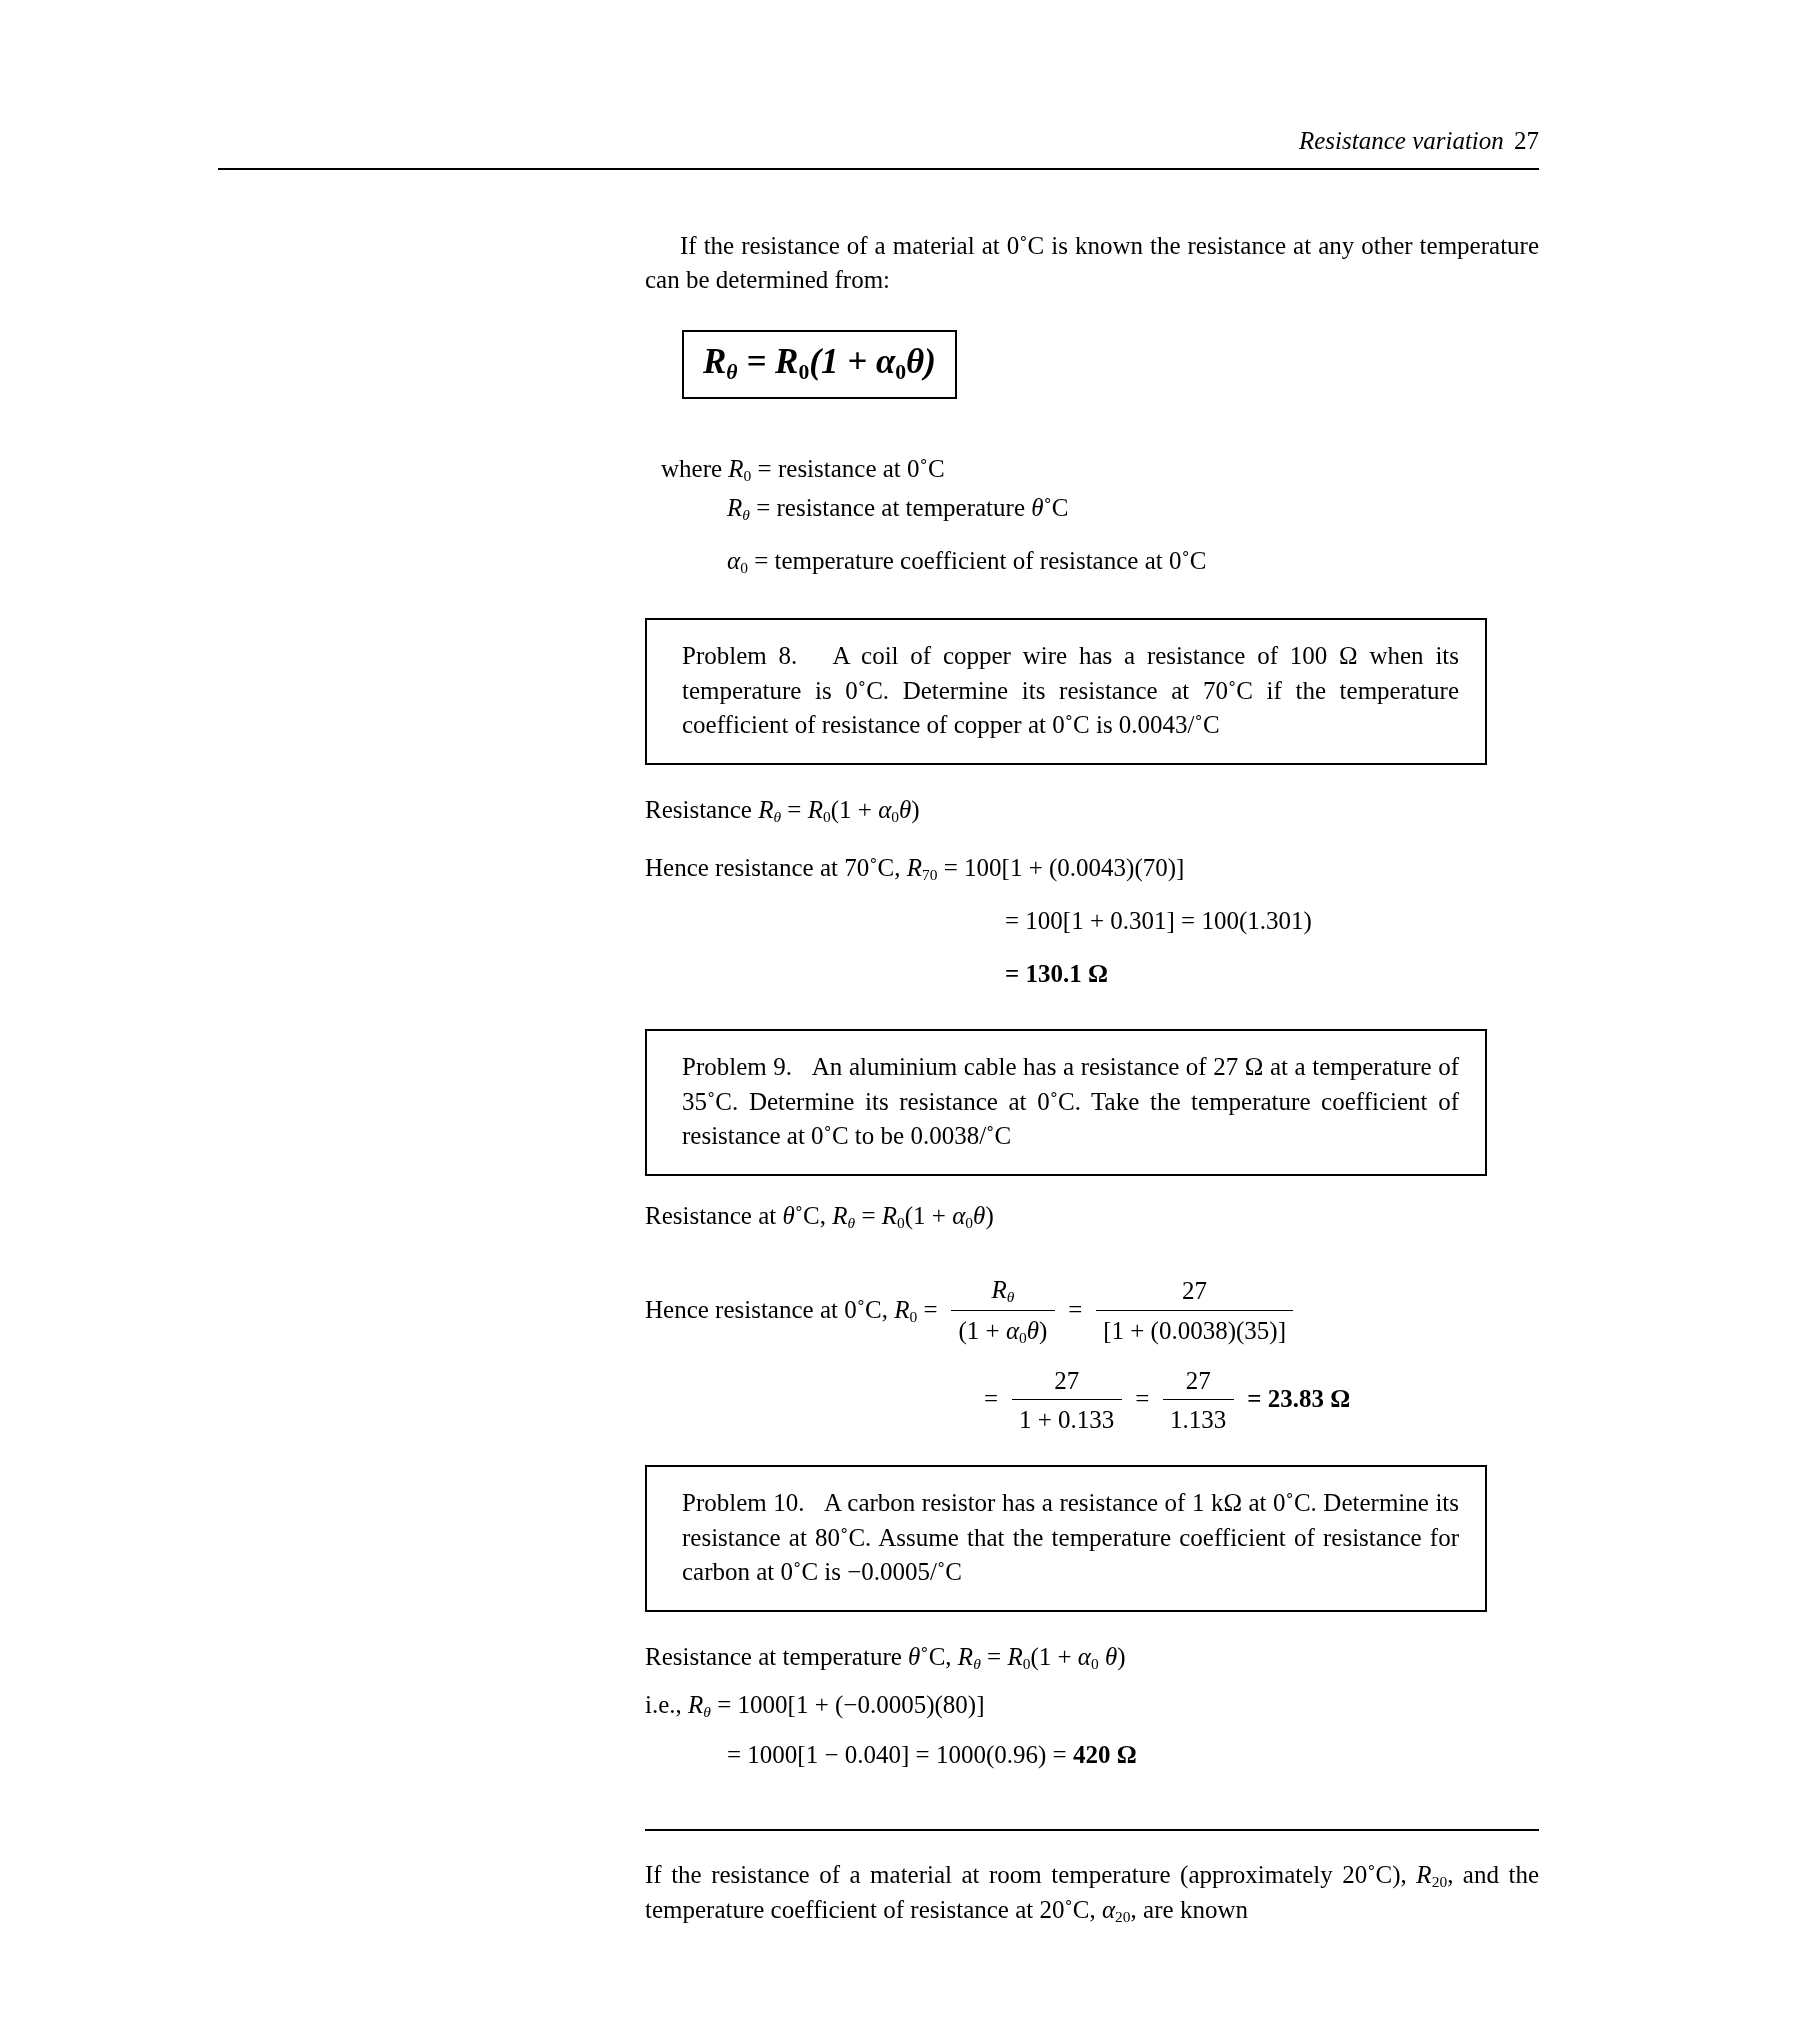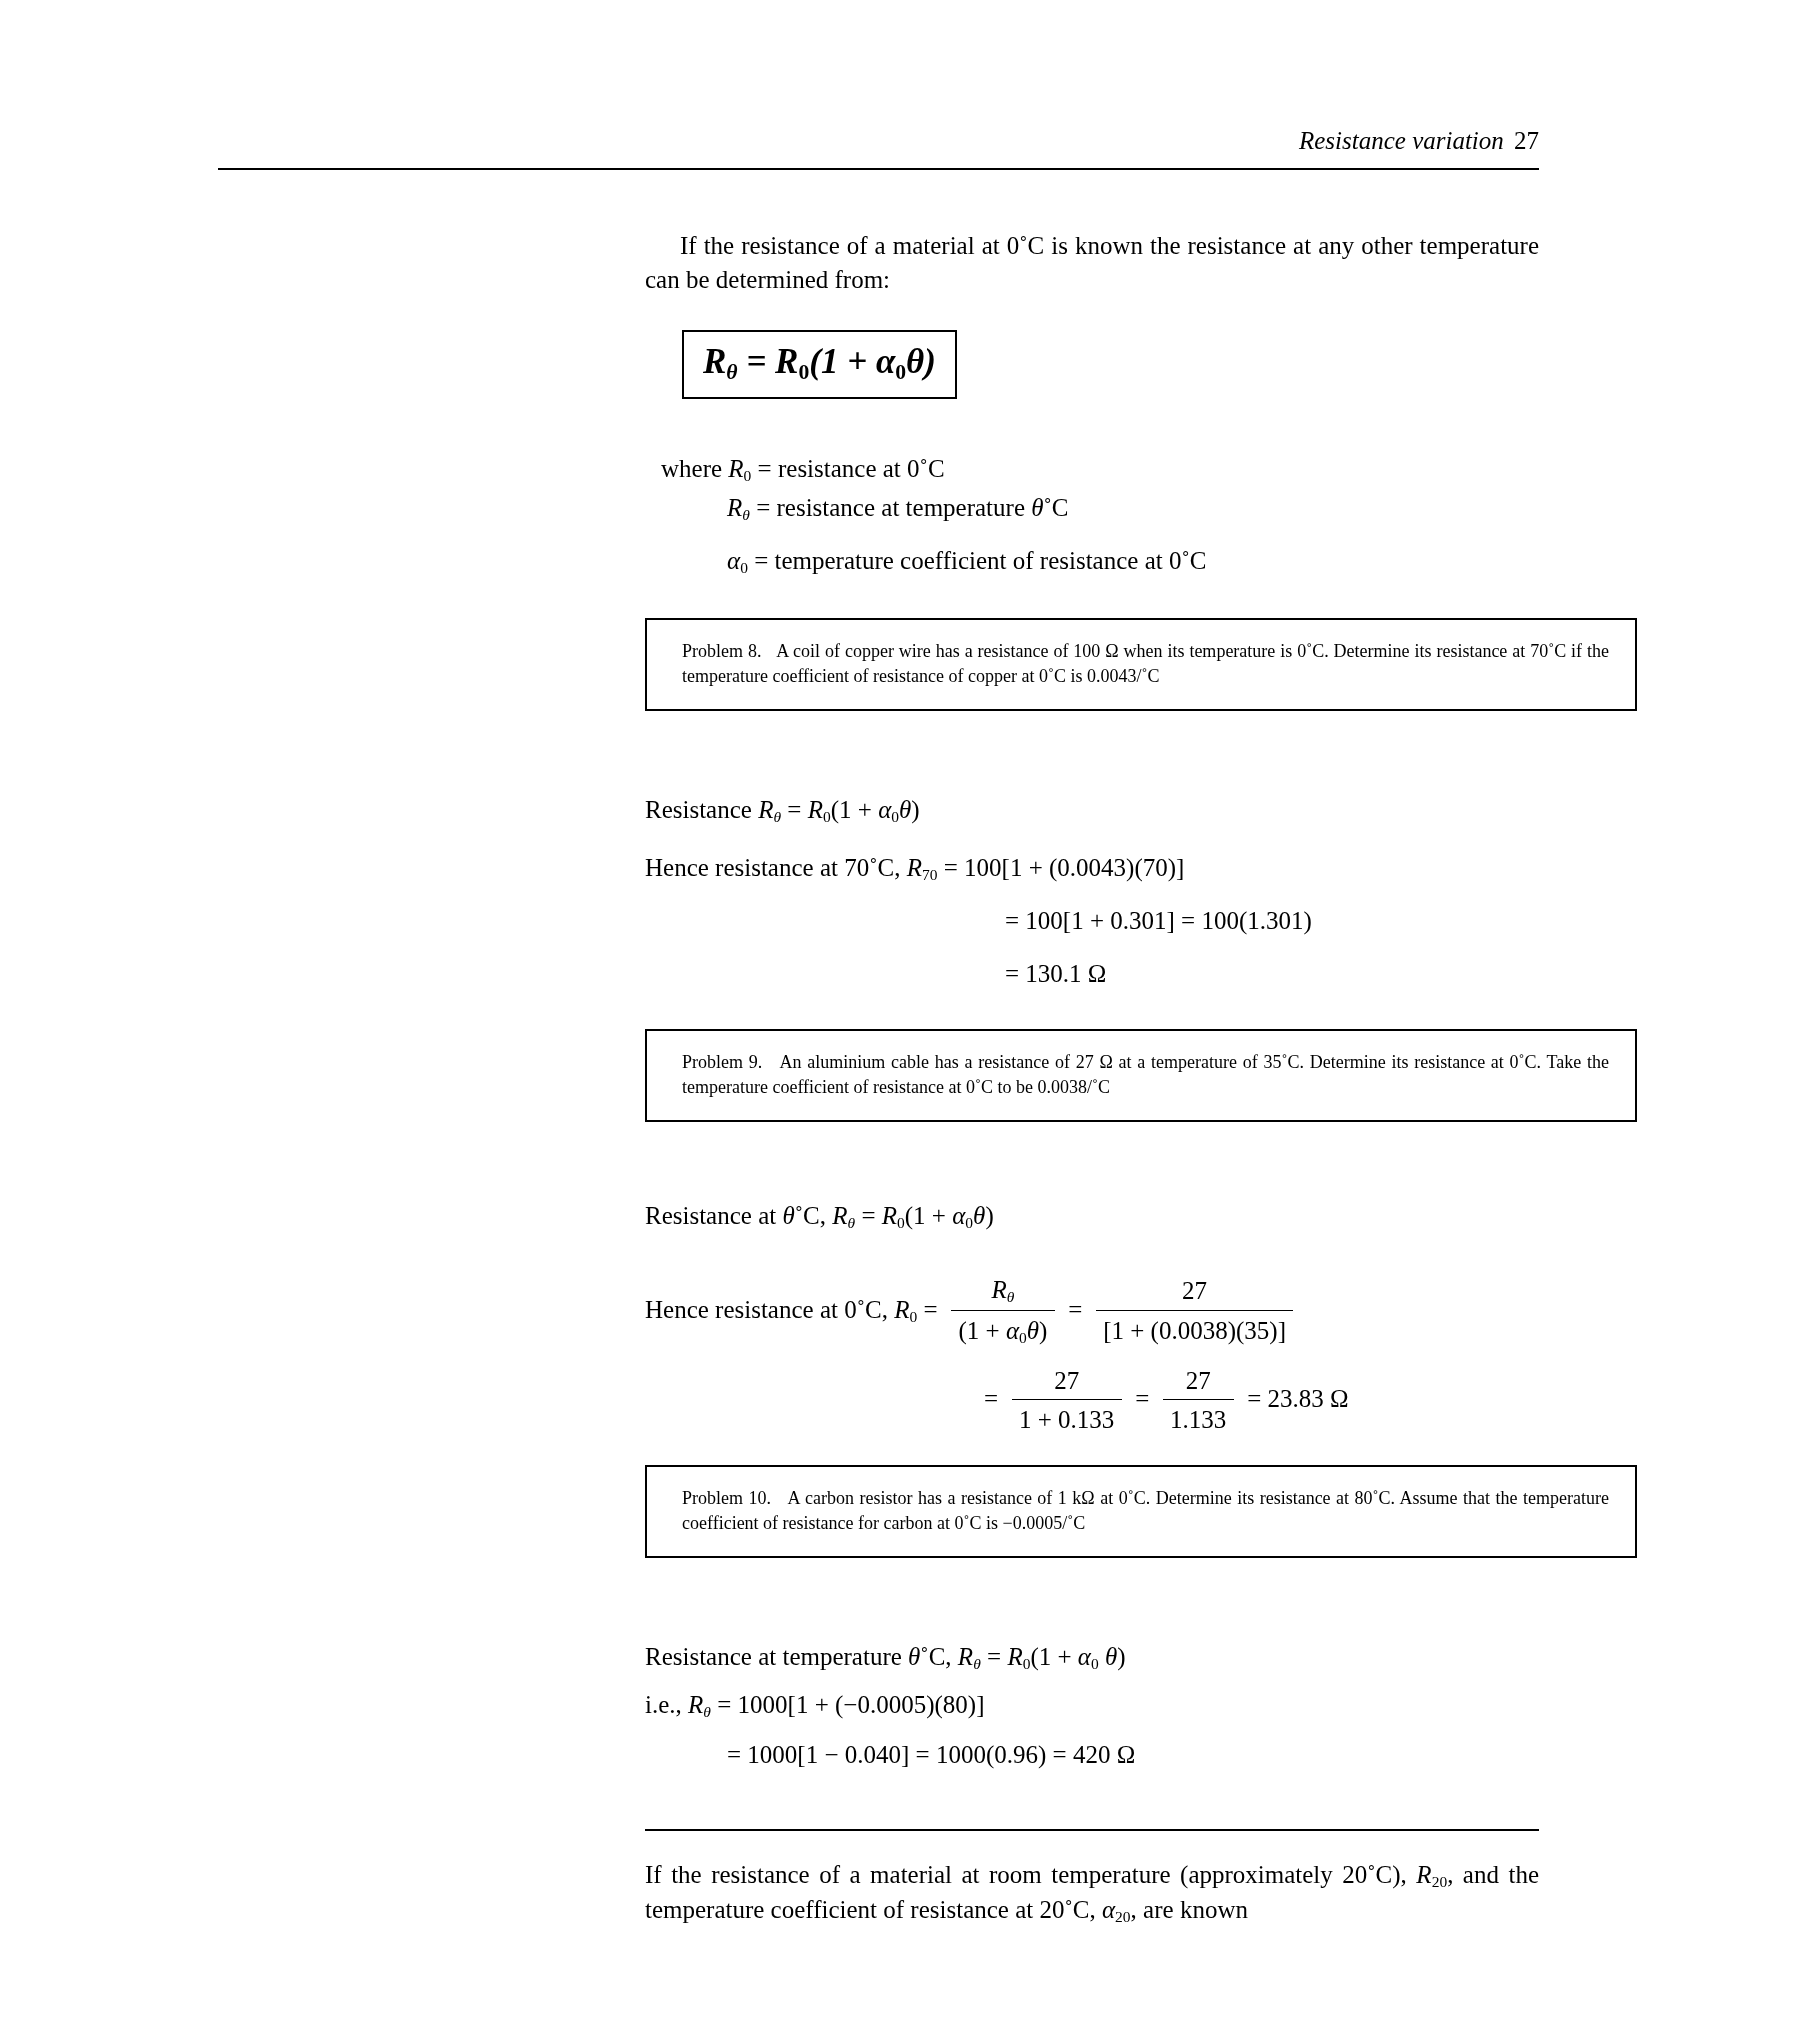--- a/index.html
+++ b/index.html
@@ -58,21 +58,21 @@
     left: 645px;
     width: 894px;
   }
   .just {
     text-align: justify;
     text-align-last: left;
   }
   .indent { text-indent: 35px; }
 
   i, .it { font-style: italic; }
-  .bold { font-weight: normal; }
+  .bold { font-weight: bold; }
 
   sub {
     font-size: 0.62em;
     vertical-align: -0.28em;
     font-style: italic;
   }
   sub.rm { font-style: normal; }
 
   
   .formula-box {
@@ -84,25 +84,25 @@
     font-size: 35px;
     font-weight: bold;
     font-style: italic;
     white-space: nowrap;
   }
 
   
   .problem-box {
     position: absolute;
     left: 645px;
-    width: 992px;
+    width: 842px;
     border: 2.2px solid #000;
     box-sizing: border-box;
     padding: 19px 26px 20.3px 35px;
-    font-size: 18px;
+    font-size: 25px;
     line-height: 1.38;
     text-align: justify;
     text-align-last: left;
   }
 
   
   .frac {
     display: inline-block;
     vertical-align: middle;
     text-align: center;

